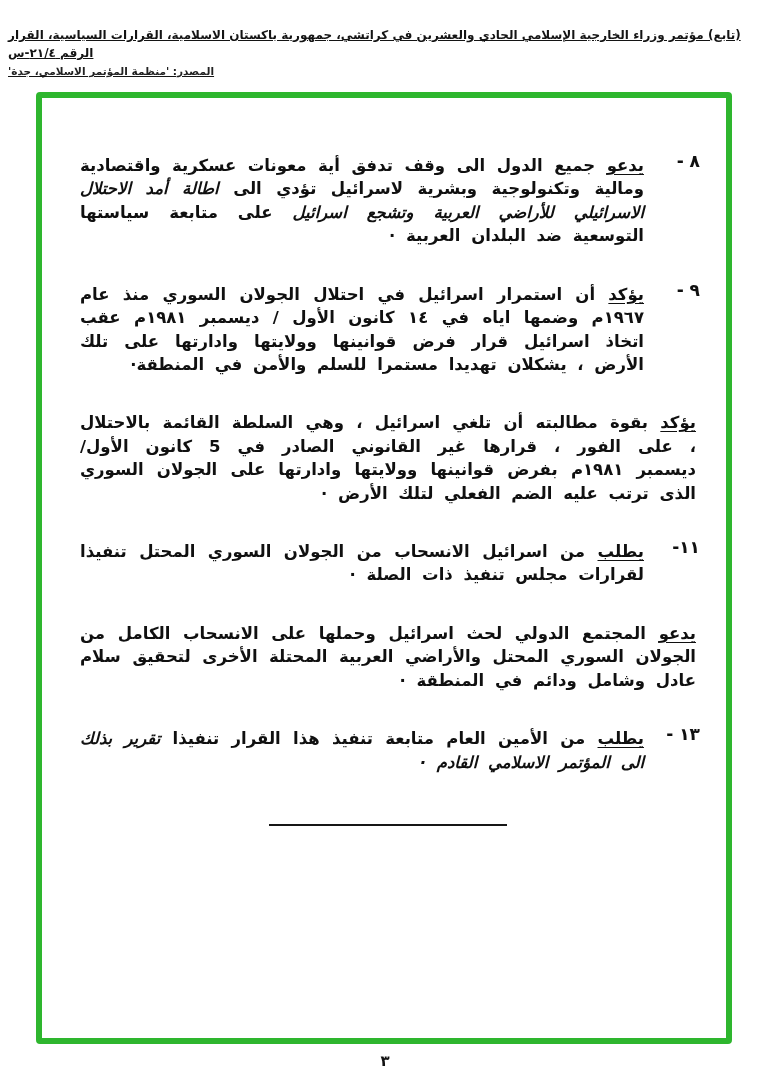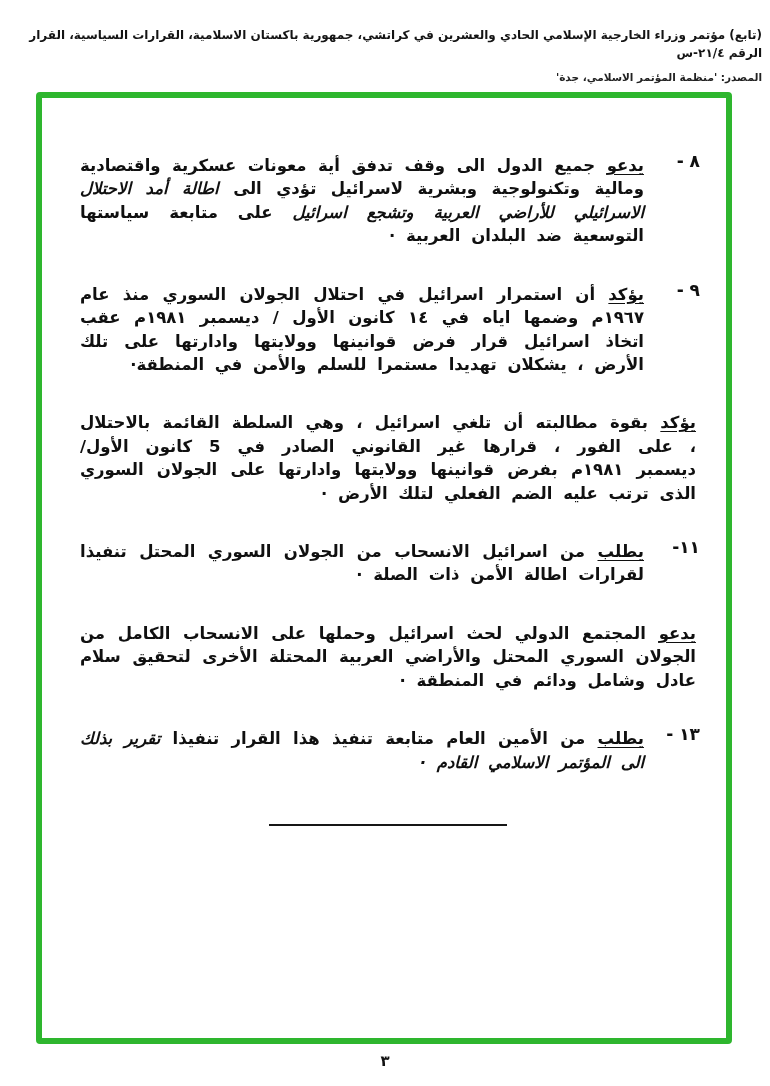--- a/index.html
+++ b/index.html
@@ -15,32 +15,33 @@
     background: #ffffff;
     overflow: hidden;
   }
   
   .doc-header {
     position: absolute;
     top: 26px;
     left: 8px;
     right: 8px;
     direction: rtl;
-    text-align: right;
+    text-align: left;
     color: #141414;
+    text-decoration: underline;
   }
   .doc-header .line1 {
     font-size: 12px;
     font-weight: bold;
     line-height: 1.5;
   }
   .doc-header .line2 {
     font-size: 10.5px;
     font-weight: bold;
-    margin-top: 9px;
+    margin-top: 3px;
     color: #222;
   }
   
   .frame {
     position: absolute;
     left: 36px;
     top: 92px;
     width: 684px;
     height: 940px;
     border: 6px solid #2eb62e;
@@ -135,21 +136,21 @@
         <p class="text">
           <span class="lead">يؤكد</span>
           <span>بقوة مطالبته أن تلغي اسرائيل ، وهي السلطة القائمة بالاحتلال ، على الفور ، قرارها غير القانوني الصادر في 5 كانون الأول/ ديسمبر ١٩٨١م بفرض قوانينها وولايتها وادارتها على الجولان السوري الذى ترتب عليه الضم الفعلي لتلك الأرض ·</span>
         </p>
       </div>
 
       <div class="item">
         <span class="num">١١-</span>
         <p class="text">
           <span class="lead">يطلب</span>
-          <span>من اسرائيل الانسحاب من الجولان السوري المحتل تنفيذا لقرارات اطالة الأمن ذات الصلة ·</span>
+          <span>من اسرائيل الانسحاب من الجولان السوري المحتل تنفيذا لقرارات مجلس تنفيذ ذات الصلة ·</span>
         </p>
       </div>
 
       <div class="item">
         <p class="text">
           <span class="lead">يدعو</span>
           <span>المجتمع الدولي لحث اسرائيل وحملها على الانسحاب الكامل من الجولان السوري المحتل والأراضي العربية المحتلة الأخرى لتحقيق سلام عادل وشامل ودائم في المنطقة ·</span>
         </p>
       </div>
 

